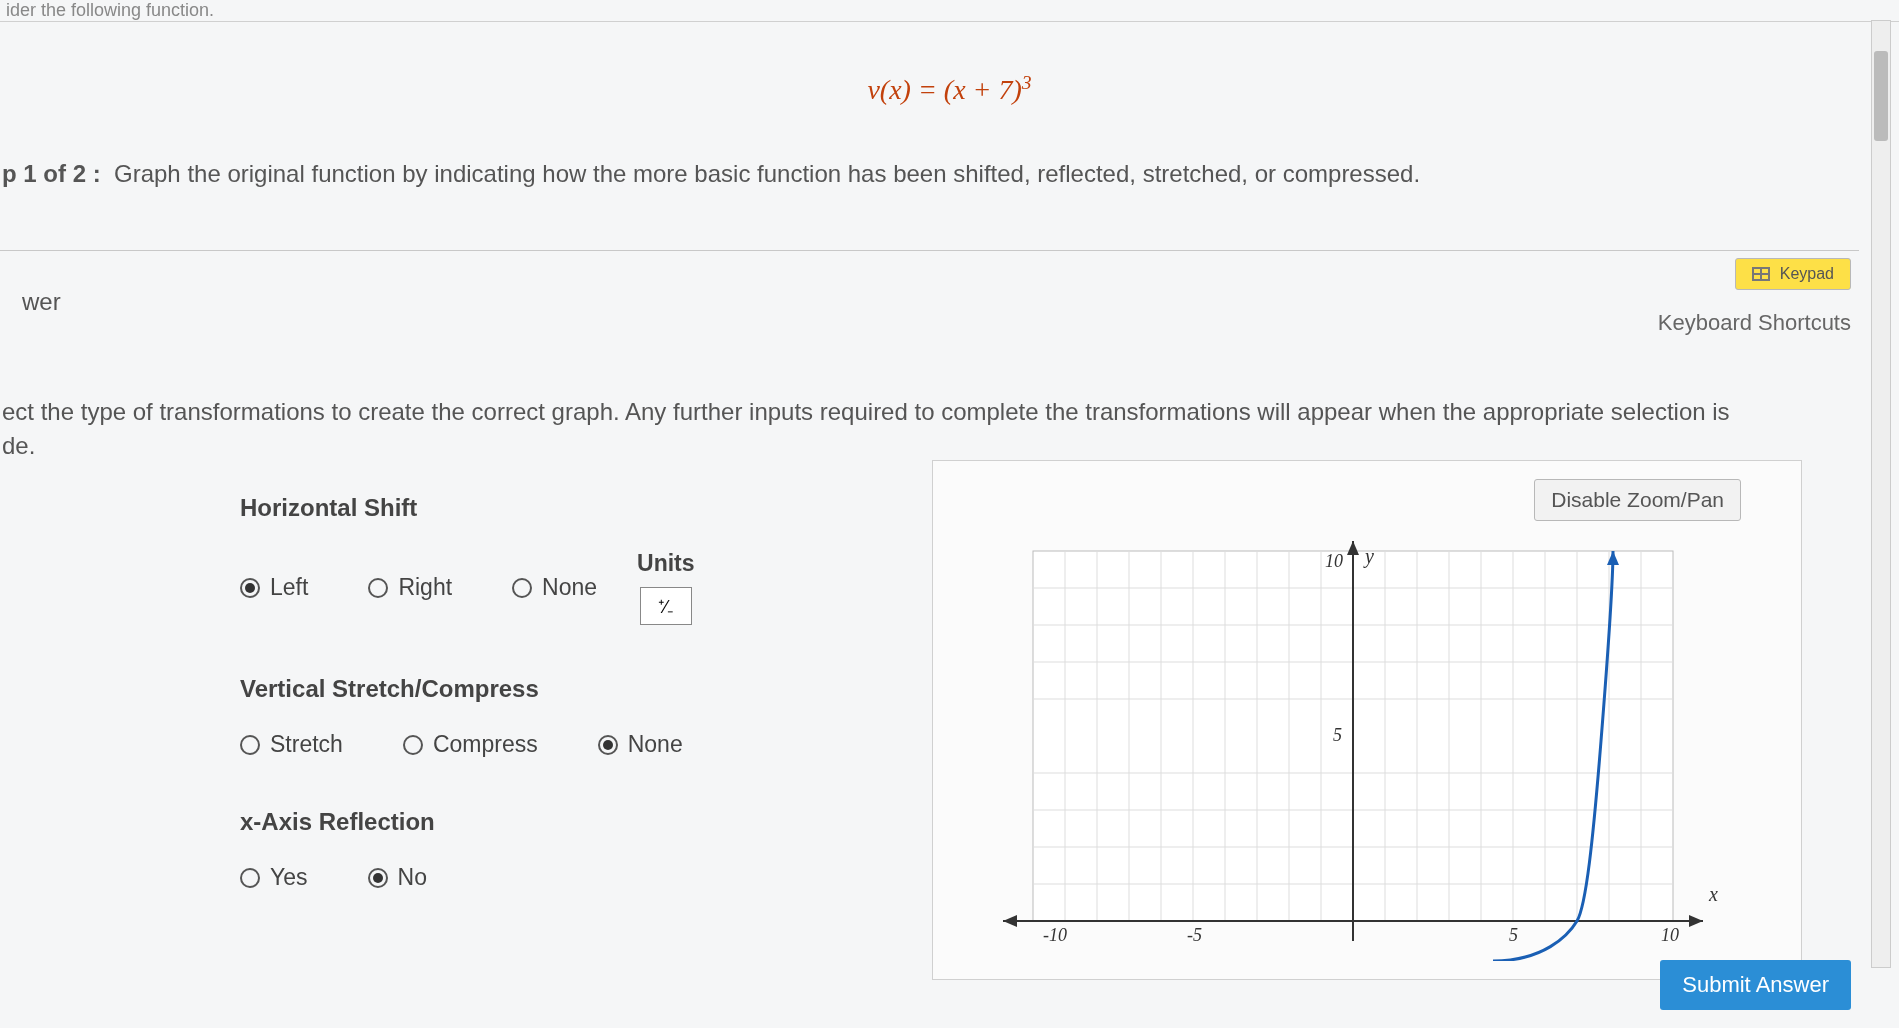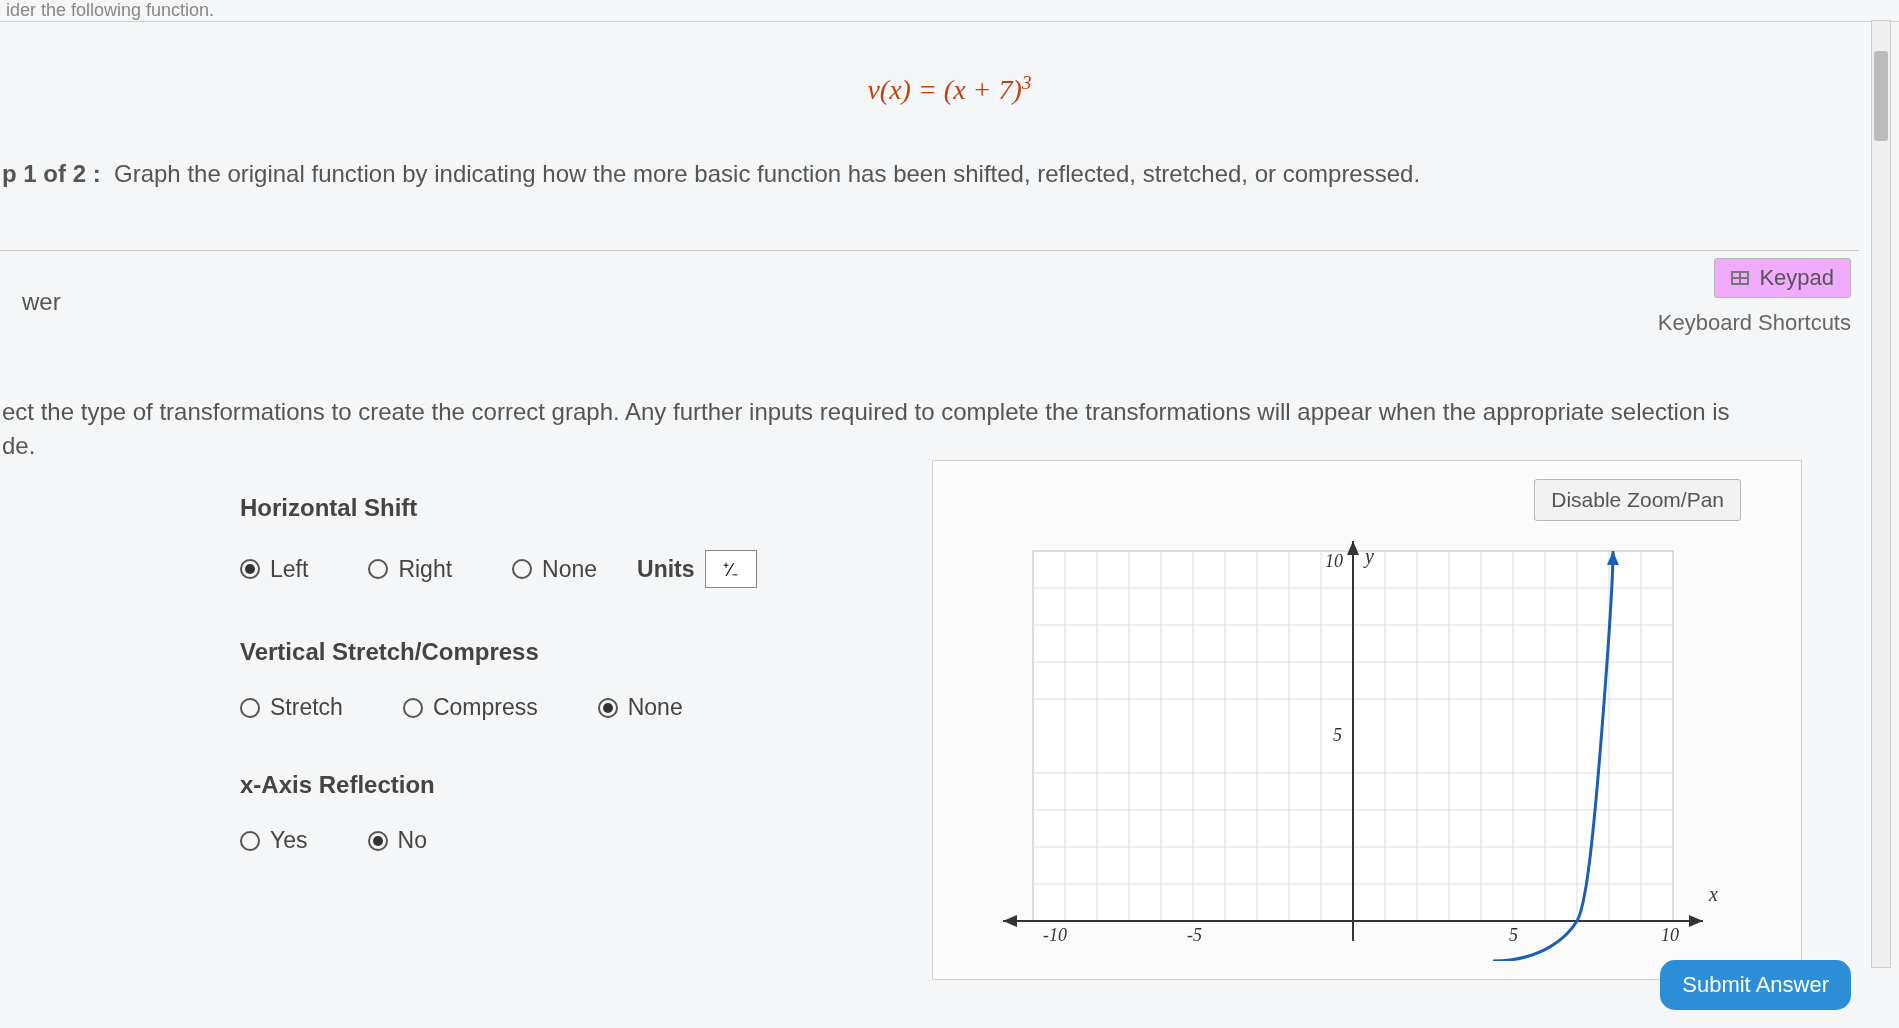--- a/index.html
+++ b/index.html
@@ -53,23 +53,23 @@
   left: 2px;
   font-size: 24px;
   color: #555;
   margin-left: 20px;
 }
 .keypad-btn {
   position: absolute;
   top: 258px;
   right: 48px;
   border: 1px solid #b8b8b8;
-  background: #f0abfc;
+  background: #fde047;
   padding: 6px 16px;
-  font-size: 22px;
+  font-size: 16px;
   color: #555;
   border-radius: 3px;
   display: flex;
   align-items: center;
   gap: 10px;
   cursor: pointer;
 }
 .keypad-btn .grid-icon {
   width: 18px; height: 14px;
   display: inline-block;
@@ -137,20 +137,21 @@
   content: "";
   width: 10px; height: 10px;
   background: #333;
   border-radius: 50%;
 }
 .units {
   display: flex;
   align-items: center;
   gap: 10px;
   margin-left: -20px;
+  flex-direction: column;
 }
 .units-label { font-weight: 700; font-size: 23px; }
 .units-input {
   width: 52px;
   height: 38px;
   border: 1px solid #888;
   text-align: center;
   font-size: 18px;
   background: #fff;
 }
@@ -202,21 +203,21 @@
 }
 .submit-btn {
   position: absolute;
   bottom: 18px;
   right: 48px;
   background: #2b8ed6;
   color: #fff;
   font-size: 22px;
   padding: 12px 22px;
   border: none;
-  border-radius: 15px;
+  border-radius: 3px;
   cursor: pointer;
 }
 </style>
 </head>
 <body>
 
 <div class="top-cut">ider the following function.</div>
 
 <div class="equation">
   <span style="font-style:italic">v</span>(<span style="font-style:italic">x</span>) = (<span style="font-style:italic">x</span> + 7)<sup>3</sup>

